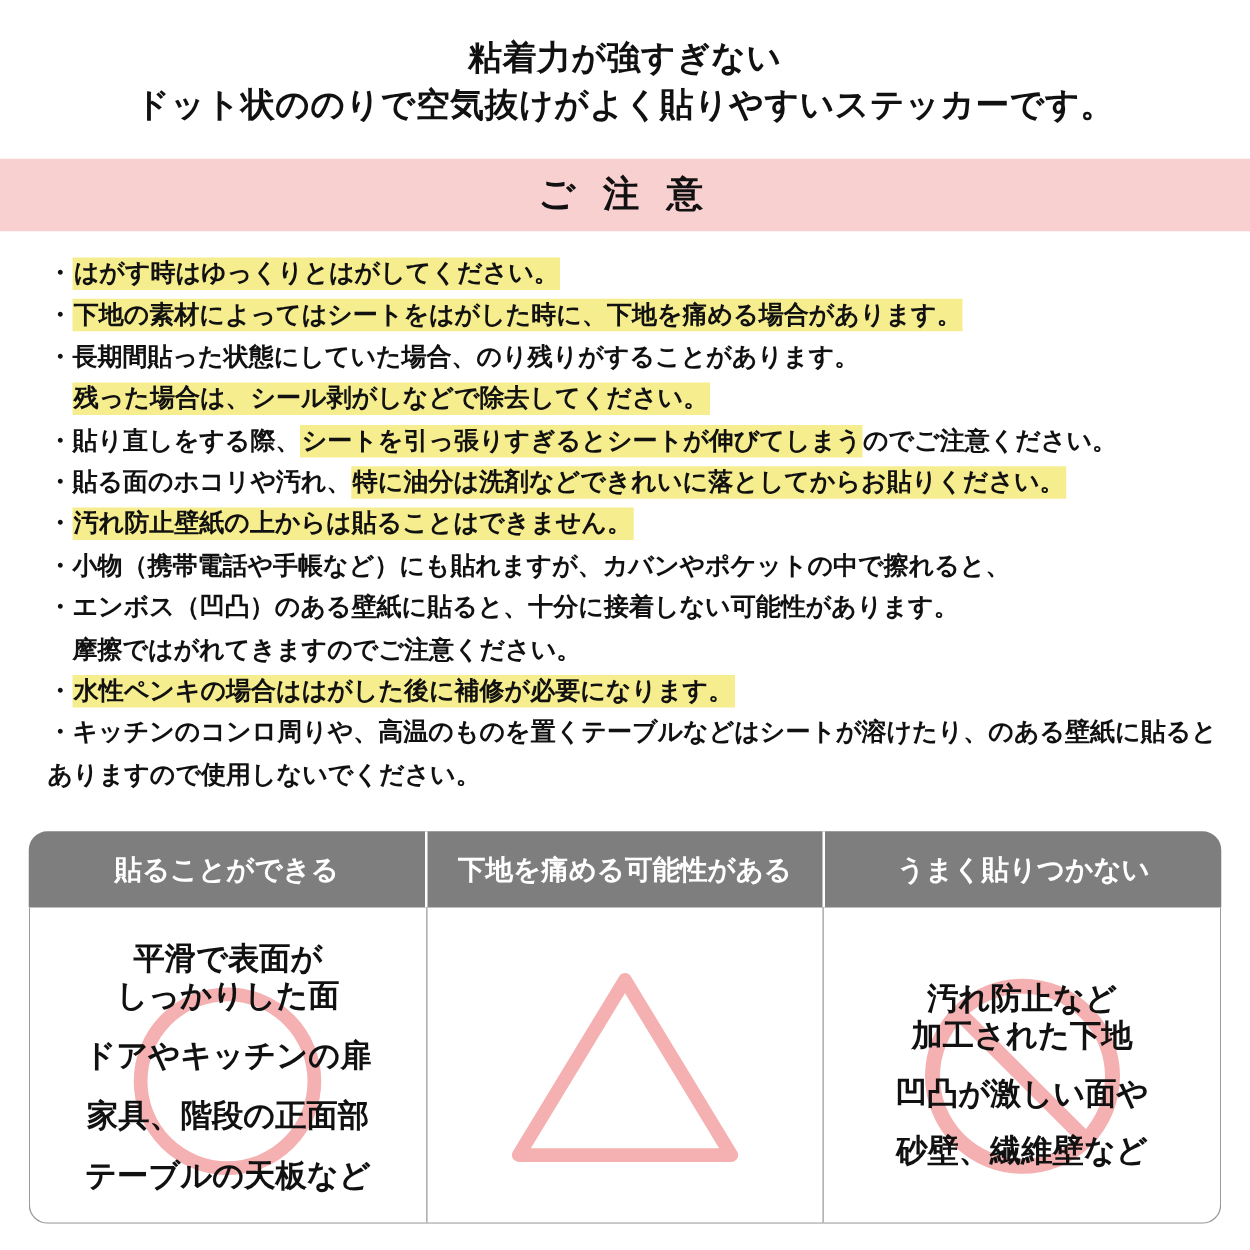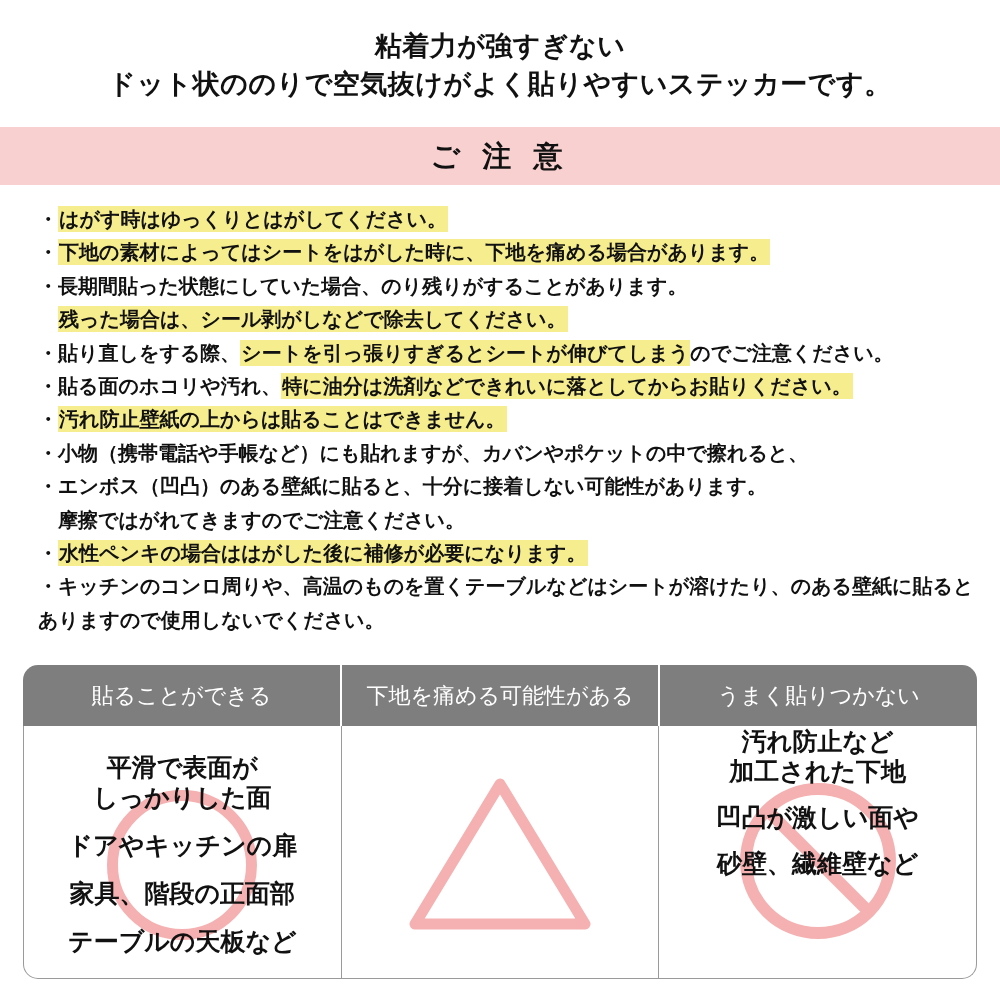--- a/index.html
+++ b/index.html
@@ -65,21 +65,21 @@
     display:flex;
     height:61px;
     background:var(--header-gray);
     border-radius:15px 15px 0 0;
     overflow:hidden;
   }
   .th{
     flex:1;
     color:#fff;
     font-size:22px;
-    font-weight:400;
+    font-weight:700;
     text-align:center;
     line-height:61px;
     white-space:nowrap;
   }
   .th + .th{border-left:2px solid #fff;}
   .table-body{
     display:flex;
     height:253px;
     border:1px solid var(--border-gray);
     border-top:none;
@@ -91,21 +91,21 @@
     text-align:center;
     font-weight:700;
     font-size:25px;
     line-height:30px;
   }
   .td + .td{border-left:1px solid var(--border-gray);}
   .cell-text{position:relative;z-index:1;}
   .cell-group{margin-bottom:18px;}
   .td[data-col="0"] .cell-text{padding-top:26px;}
   .td[data-col="1"] .cell-text{padding-top:68px;}
-  .td[data-col="2"] .cell-text{}
+  .td[data-col="2"] .cell-text{padding-top:58px;}
   .td[data-col="2"] .cell-group{margin-bottom:16px;}
   .cell-line{white-space:nowrap;}
   
   .symbol{
     position:absolute;
     left:50%;
     transform:translateX(-50%);
     z-index:0;
   }
   .circle-symbol{

